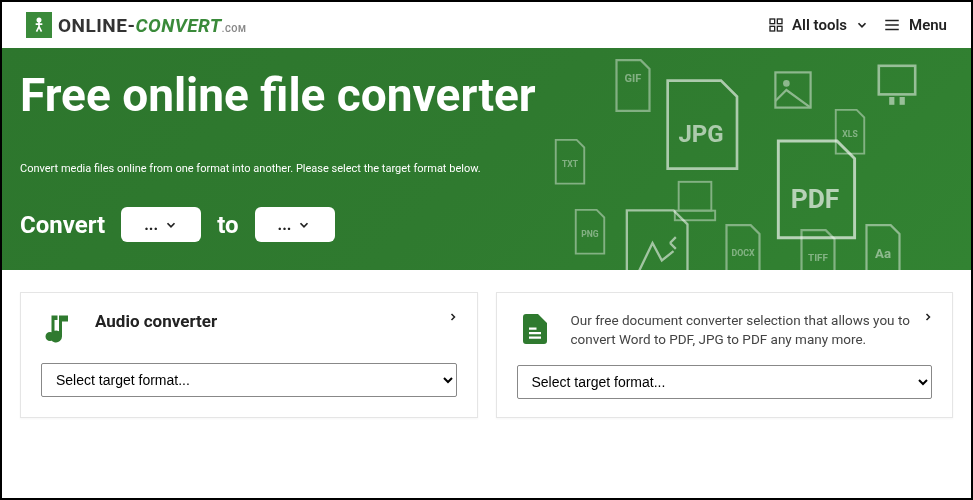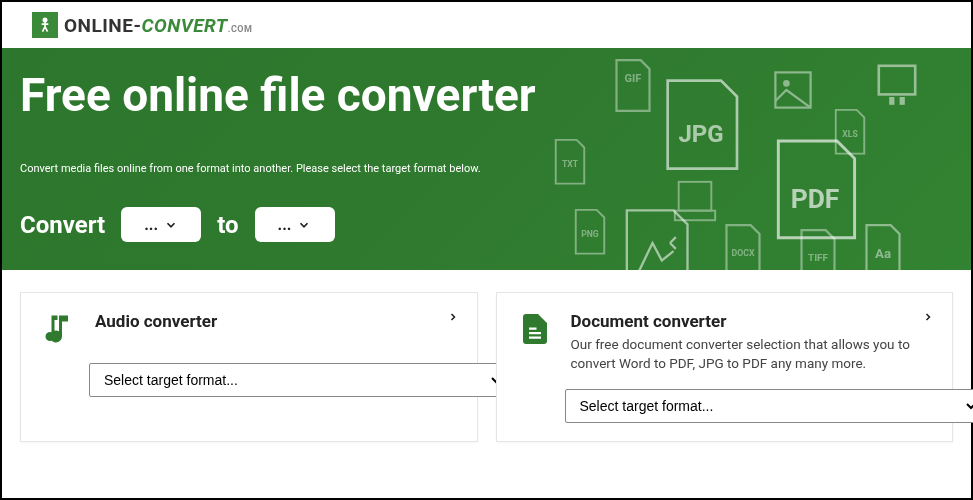--- a/index.html
+++ b/index.html
@@ -15,21 +15,21 @@
   width: 969px;
   height: 496px;
   margin: 2px;
   position: relative;
 }
 
 .header {
   display: flex;
   align-items: center;
   justify-content: space-between;
-  padding: 8px 30px;
+  padding: 8px 24px;
   height: 46px;
   background: #fff;
 }
 .logo {
   display: flex;
   align-items: center;
   gap: 6px;
 }
 .logo-icon {
   width: 26px;
@@ -175,39 +175,60 @@
 }
 .card-select {
   width: 100%;
   margin-top: 16px;
   padding: 7px 10px;
   font-size: 14px;
   border: 1px solid #888;
   border-radius: 2px;
   background: #fff;
   cursor: pointer;
-  margin-left: 48px;
 }
 </style>
 </head>
 <body>
 
 <div class="page">
 
   <div class="header">
     <div class="logo">
       <div class="logo-icon">
         <svg viewBox="0 0 24 24" fill="none" stroke="#fff" stroke-width="2">
           <circle cx="12" cy="6" r="2" fill="#fff"></circle>
           <path d="M12 8 L12 14 M8 11 L16 11 M12 14 L9 20 M12 14 L15 20" stroke="#fff"></path>
         </svg>
       </div>
       <span class="logo-text">
         <span>ONLINE-</span><span class="accent">CONVERT</span><span class="tld">.COM</span>
       </span>
+    </div>
+    <div class="header-right">
+      <div class="all-tools">
+        <svg width="16" height="16" viewBox="0 0 24 24" fill="none" stroke="#222" stroke-width="2">
+          <rect x="3" y="3" width="7" height="7"></rect>
+            <rect x="14" y="3" width="7" height="7"></rect>
+          <rect x="3" y="14" width="7" height="7"></rect>
+            <rect x="14" y="14" width="7" height="7"></rect>
+        </svg>
+        <span>All tools</span>
+        <svg width="14" height="14" viewBox="0 0 24 24" fill="none" stroke="#222" stroke-width="3">
+          <path d="M6 9l6 6 6-6"></path>
+        </svg>
+      </div>
+      <div class="menu-btn">
+        <svg width="18" height="18" viewBox="0 0 24 24" fill="none" stroke="#222" stroke-width="2">
+          <line x1="3" y1="6" x2="21" y2="6"></line>
+            <line x1="3" y1="12" x2="21" y2="12"></line>
+            <line x1="3" y1="18" x2="21" y2="18"></line>
+        </svg>
+        <span>Menu</span>
+      </div>
     </div>
   </div>
 
   <div class="hero">
     <div class="hero-bg">
 
       <svg class="file-icon" style="top:10px;left:60px;width:44px;opacity:0.4" viewBox="0 0 40 50">
           <path d="M5 2h22l8 8v38H5z" fill="none" stroke="#fff" stroke-width="2"></path>
           <text x="20" y="22" text-anchor="middle" fill="#fff" font-size="10" font-weight="700">GIF</text>
         </svg>
@@ -305,21 +326,20 @@
     </div>
 
     <div class="card">
       <div class="card-top">
         <div class="card-icon">
           <svg viewBox="0 0 24 24" fill="#2f7a2f">
               <path d="M14 2H6a2 2 0 0 0-2 2v16a2 2 0 0 0 2 2h12a2 2 0 0 0 2-2V8l-6-6zM8 14h8v1.5H8V14zm0 3h8v1.5H8V17zm0-6h5v1.5H8V11z"></path>
             </svg>
         </div>
         <div class="card-body">
-          <div class="card-title">Document converter</div>
           <div class="card-desc">Our free document converter selection that allows you to convert Word to PDF, JPG to PDF any many more.</div>
         </div>
       </div>
       <svg class="card-chevron" width="12" height="12" viewBox="0 0 24 24" fill="none" stroke="#222" stroke-width="3">
           <path d="M9 6l6 6-6 6"></path>
         </svg>
       <select class="card-select">
         <option>Select target format...</option>
       </select>
     </div>

